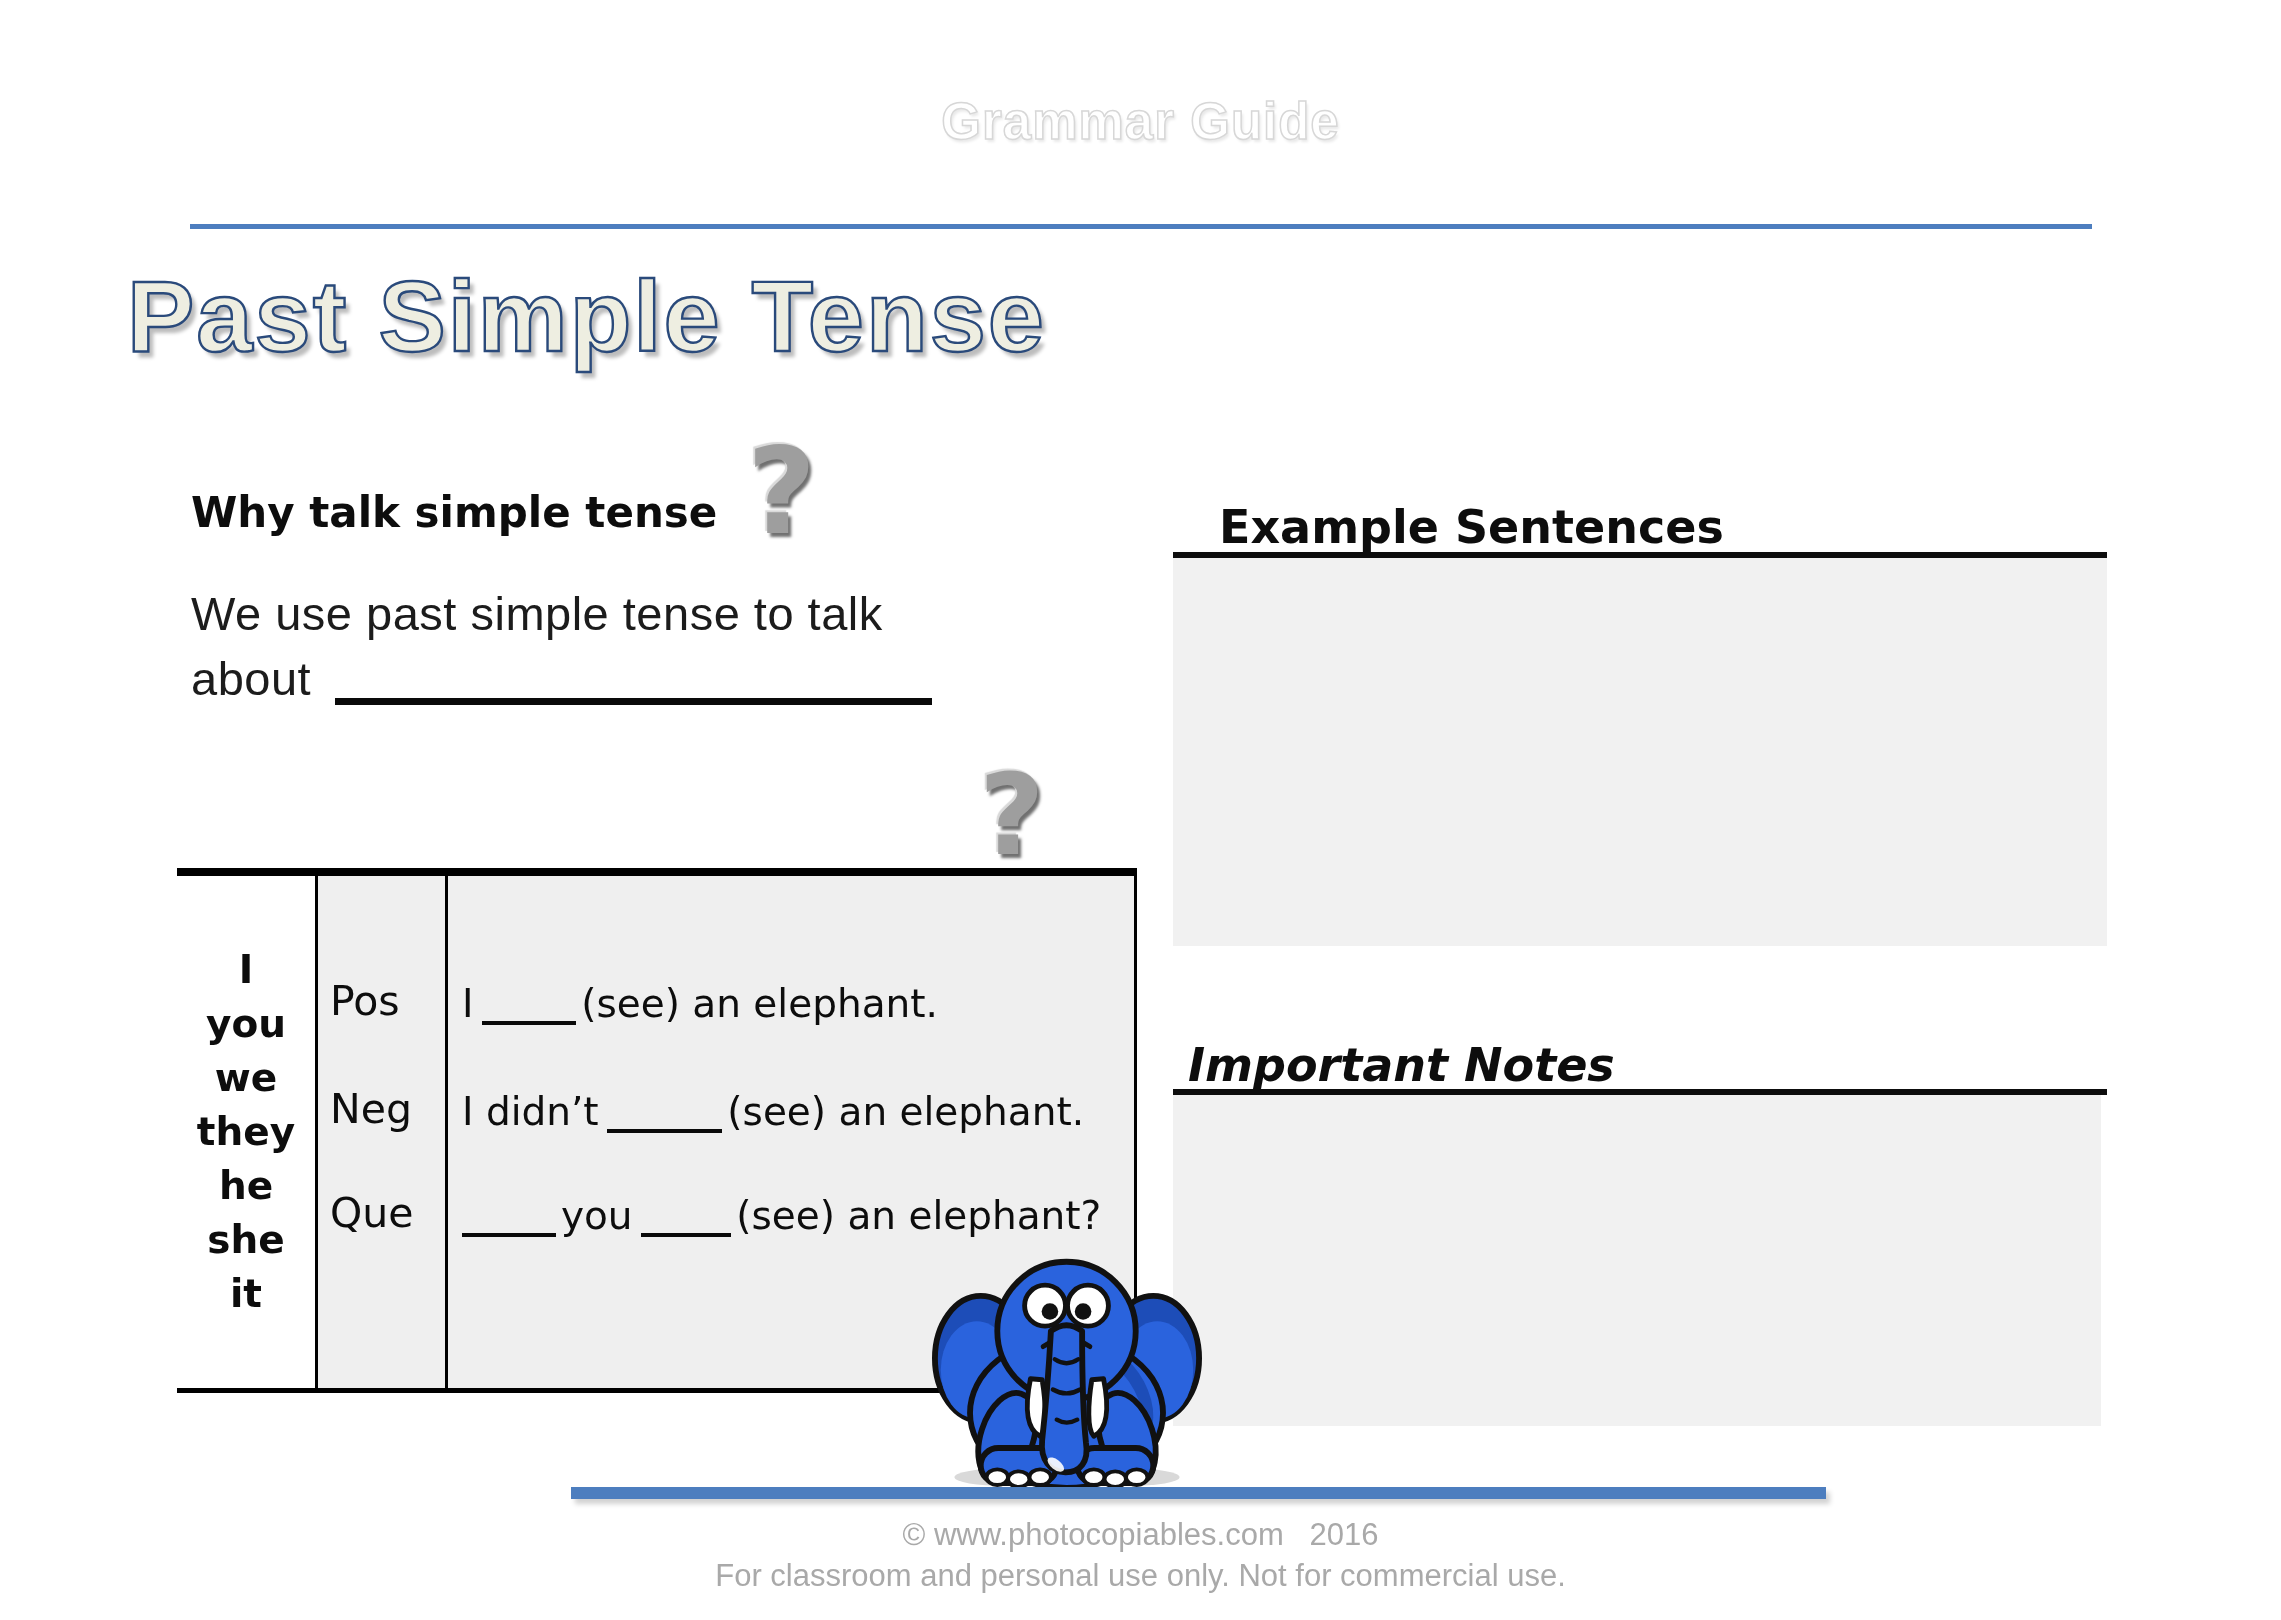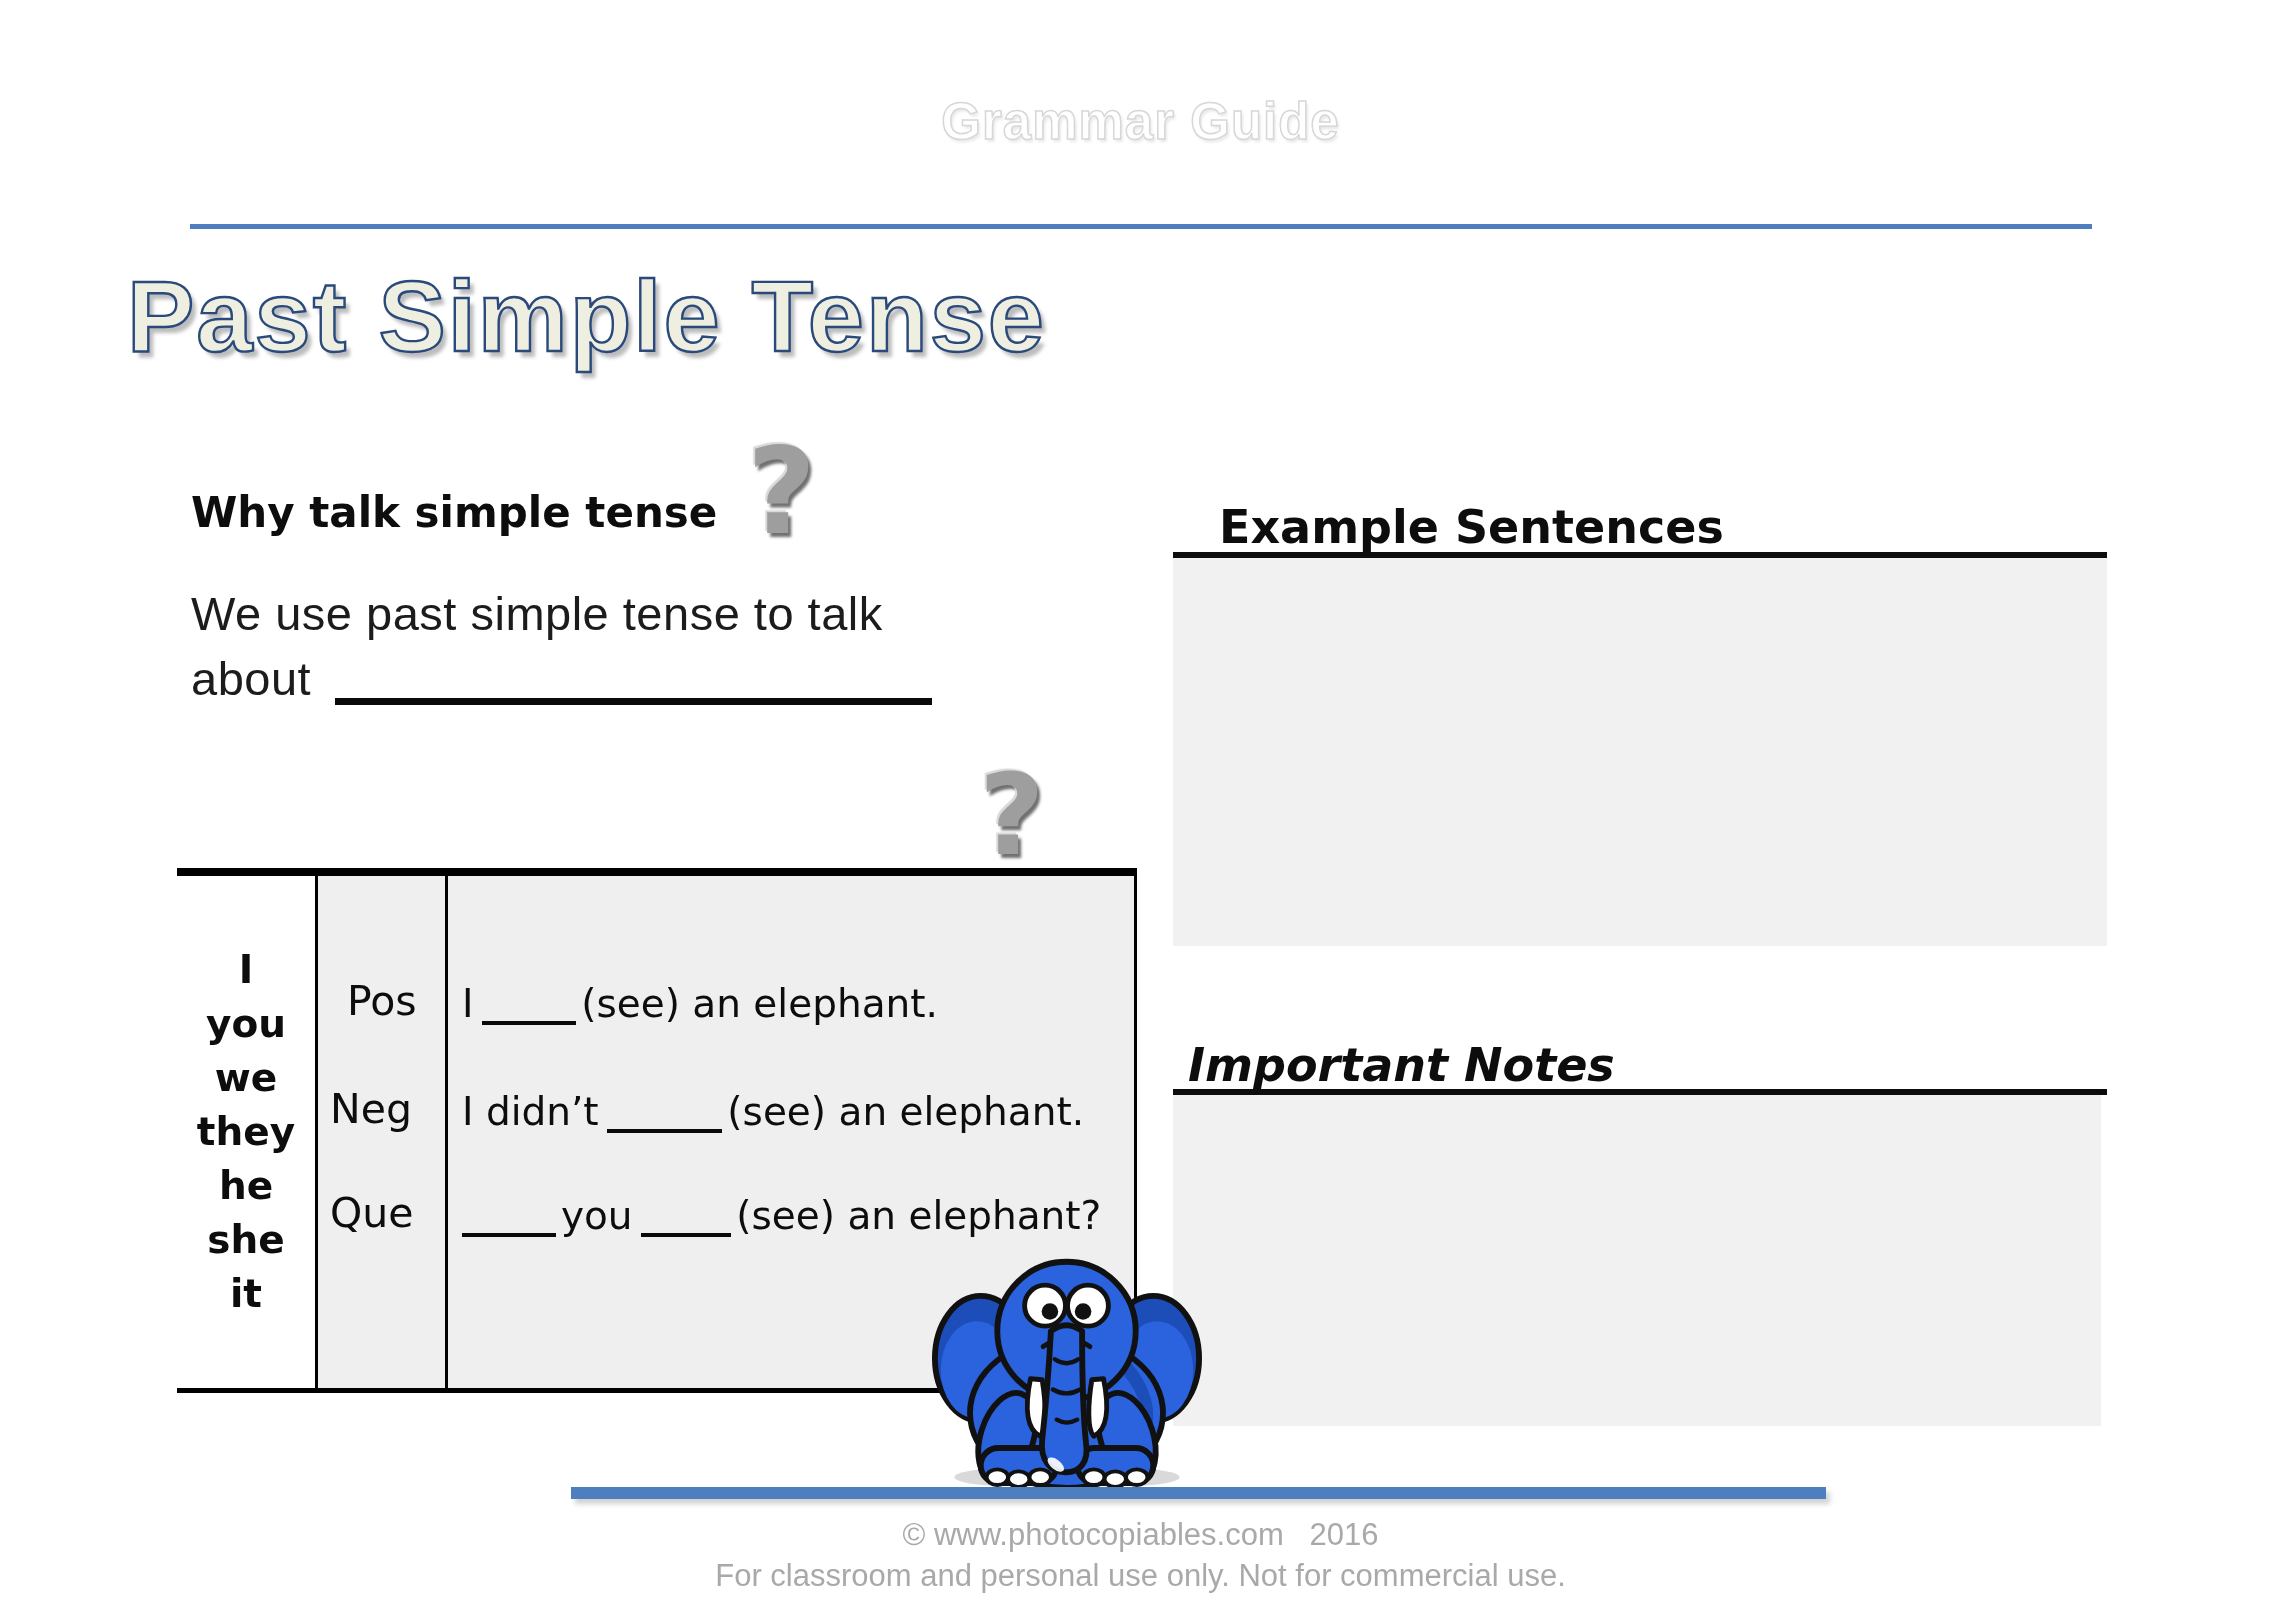--- a/index.html
+++ b/index.html
@@ -71,21 +71,21 @@
     background:#efefef; border-left:3.9px solid #000;
   }
   .t-col3 {
     position:absolute; left:268px; top:7.8px; bottom:4.9px; right:0;
     background:#efefef; border-left:3.9px solid #000; border-right:3.9px solid #000;
   }
   .t-label {
     position:absolute; left:153px; font-family:"DejaVu Sans", sans-serif;
     font-size:41px; line-height:57px; color:#0d0d0d;
   }
-  .t-label.pos { top:105px;margin-left:17px; } .t-label.neg { top:213px; } .t-label.que { top:317px;text-align:center; }
+  .t-label.pos { top:105px; } .t-label.neg { top:213px; } .t-label.que { top:317px;text-align:center; }
   .sentence {
     position:absolute; left:285px; width:668px;
     font-family:"DejaVu Sans", sans-serif; font-size:39px; line-height:53px; color:#0d0d0d;
   }
   .sentence.row1 { top:109px; } .sentence.row2 { top:217px; } .sentence.row3 { top:321px; }
   .blank {
     display:inline-block; height:27px; border-bottom:4.9px solid #0a0a0a;
     vertical-align:-7.8px; margin:0 4.9px 0 8.8px;
   }
   .blank.w1 { width:94px; } .blank.w2 { width:115px; }

